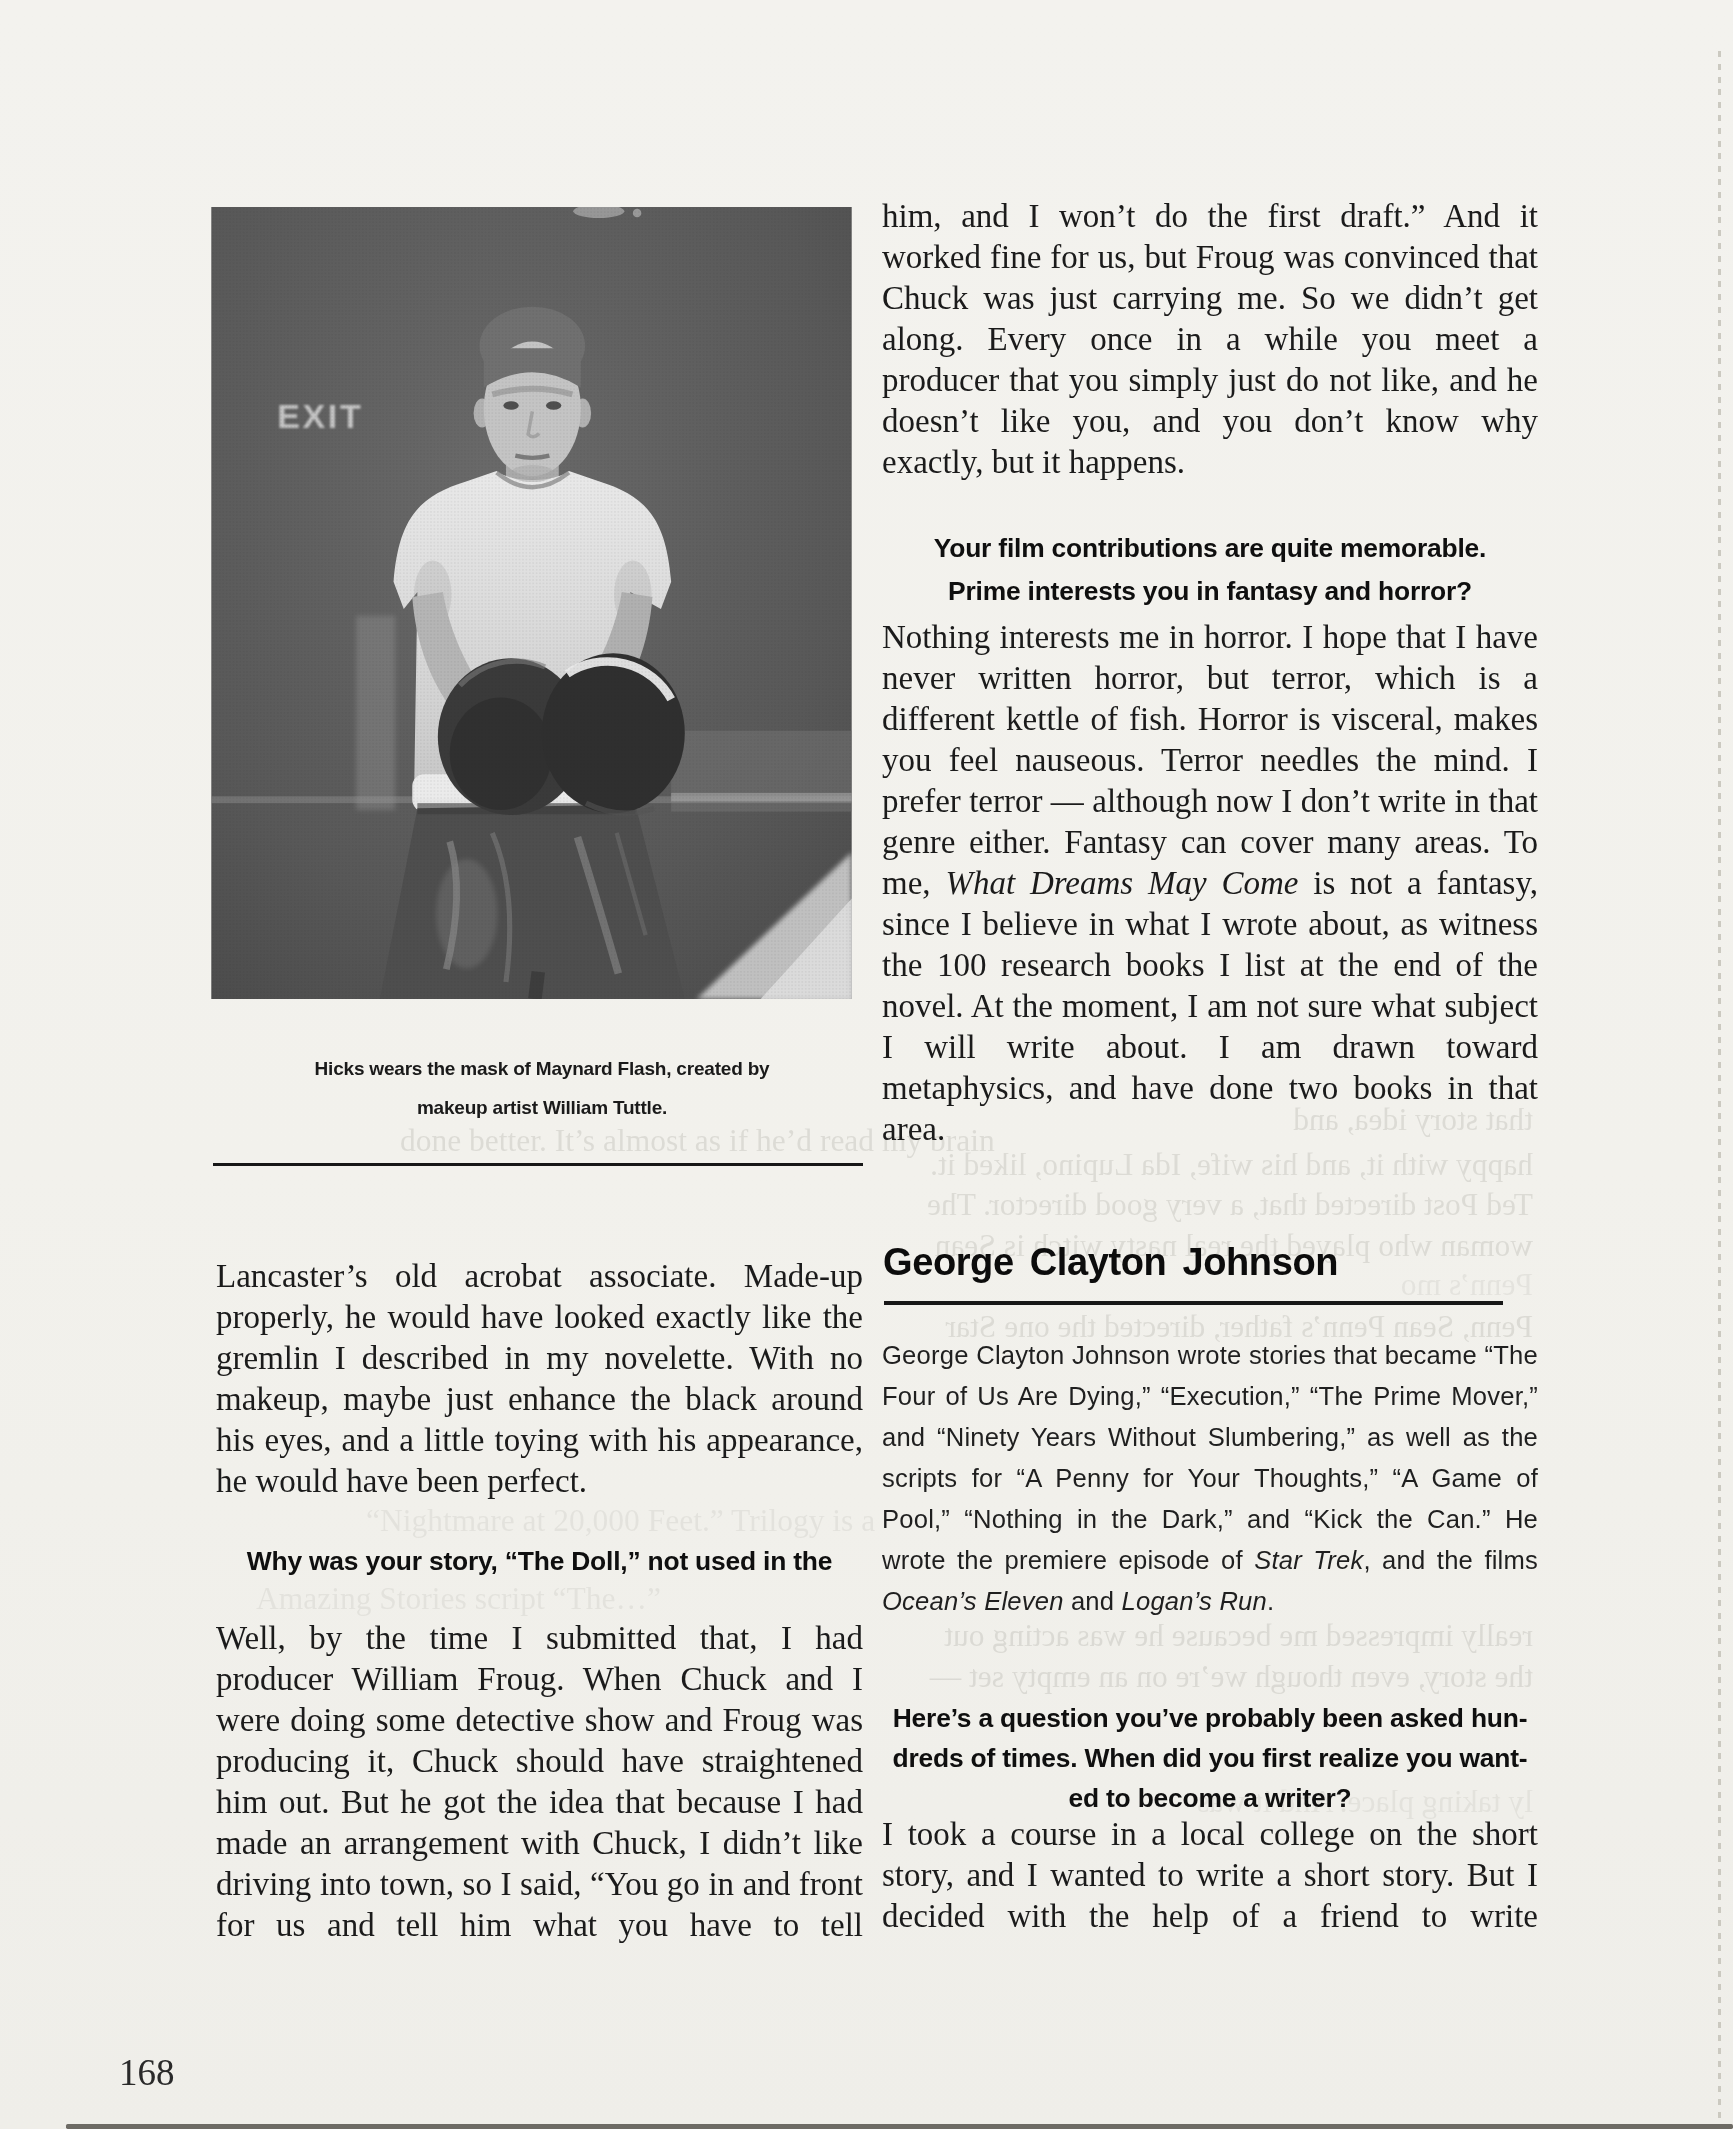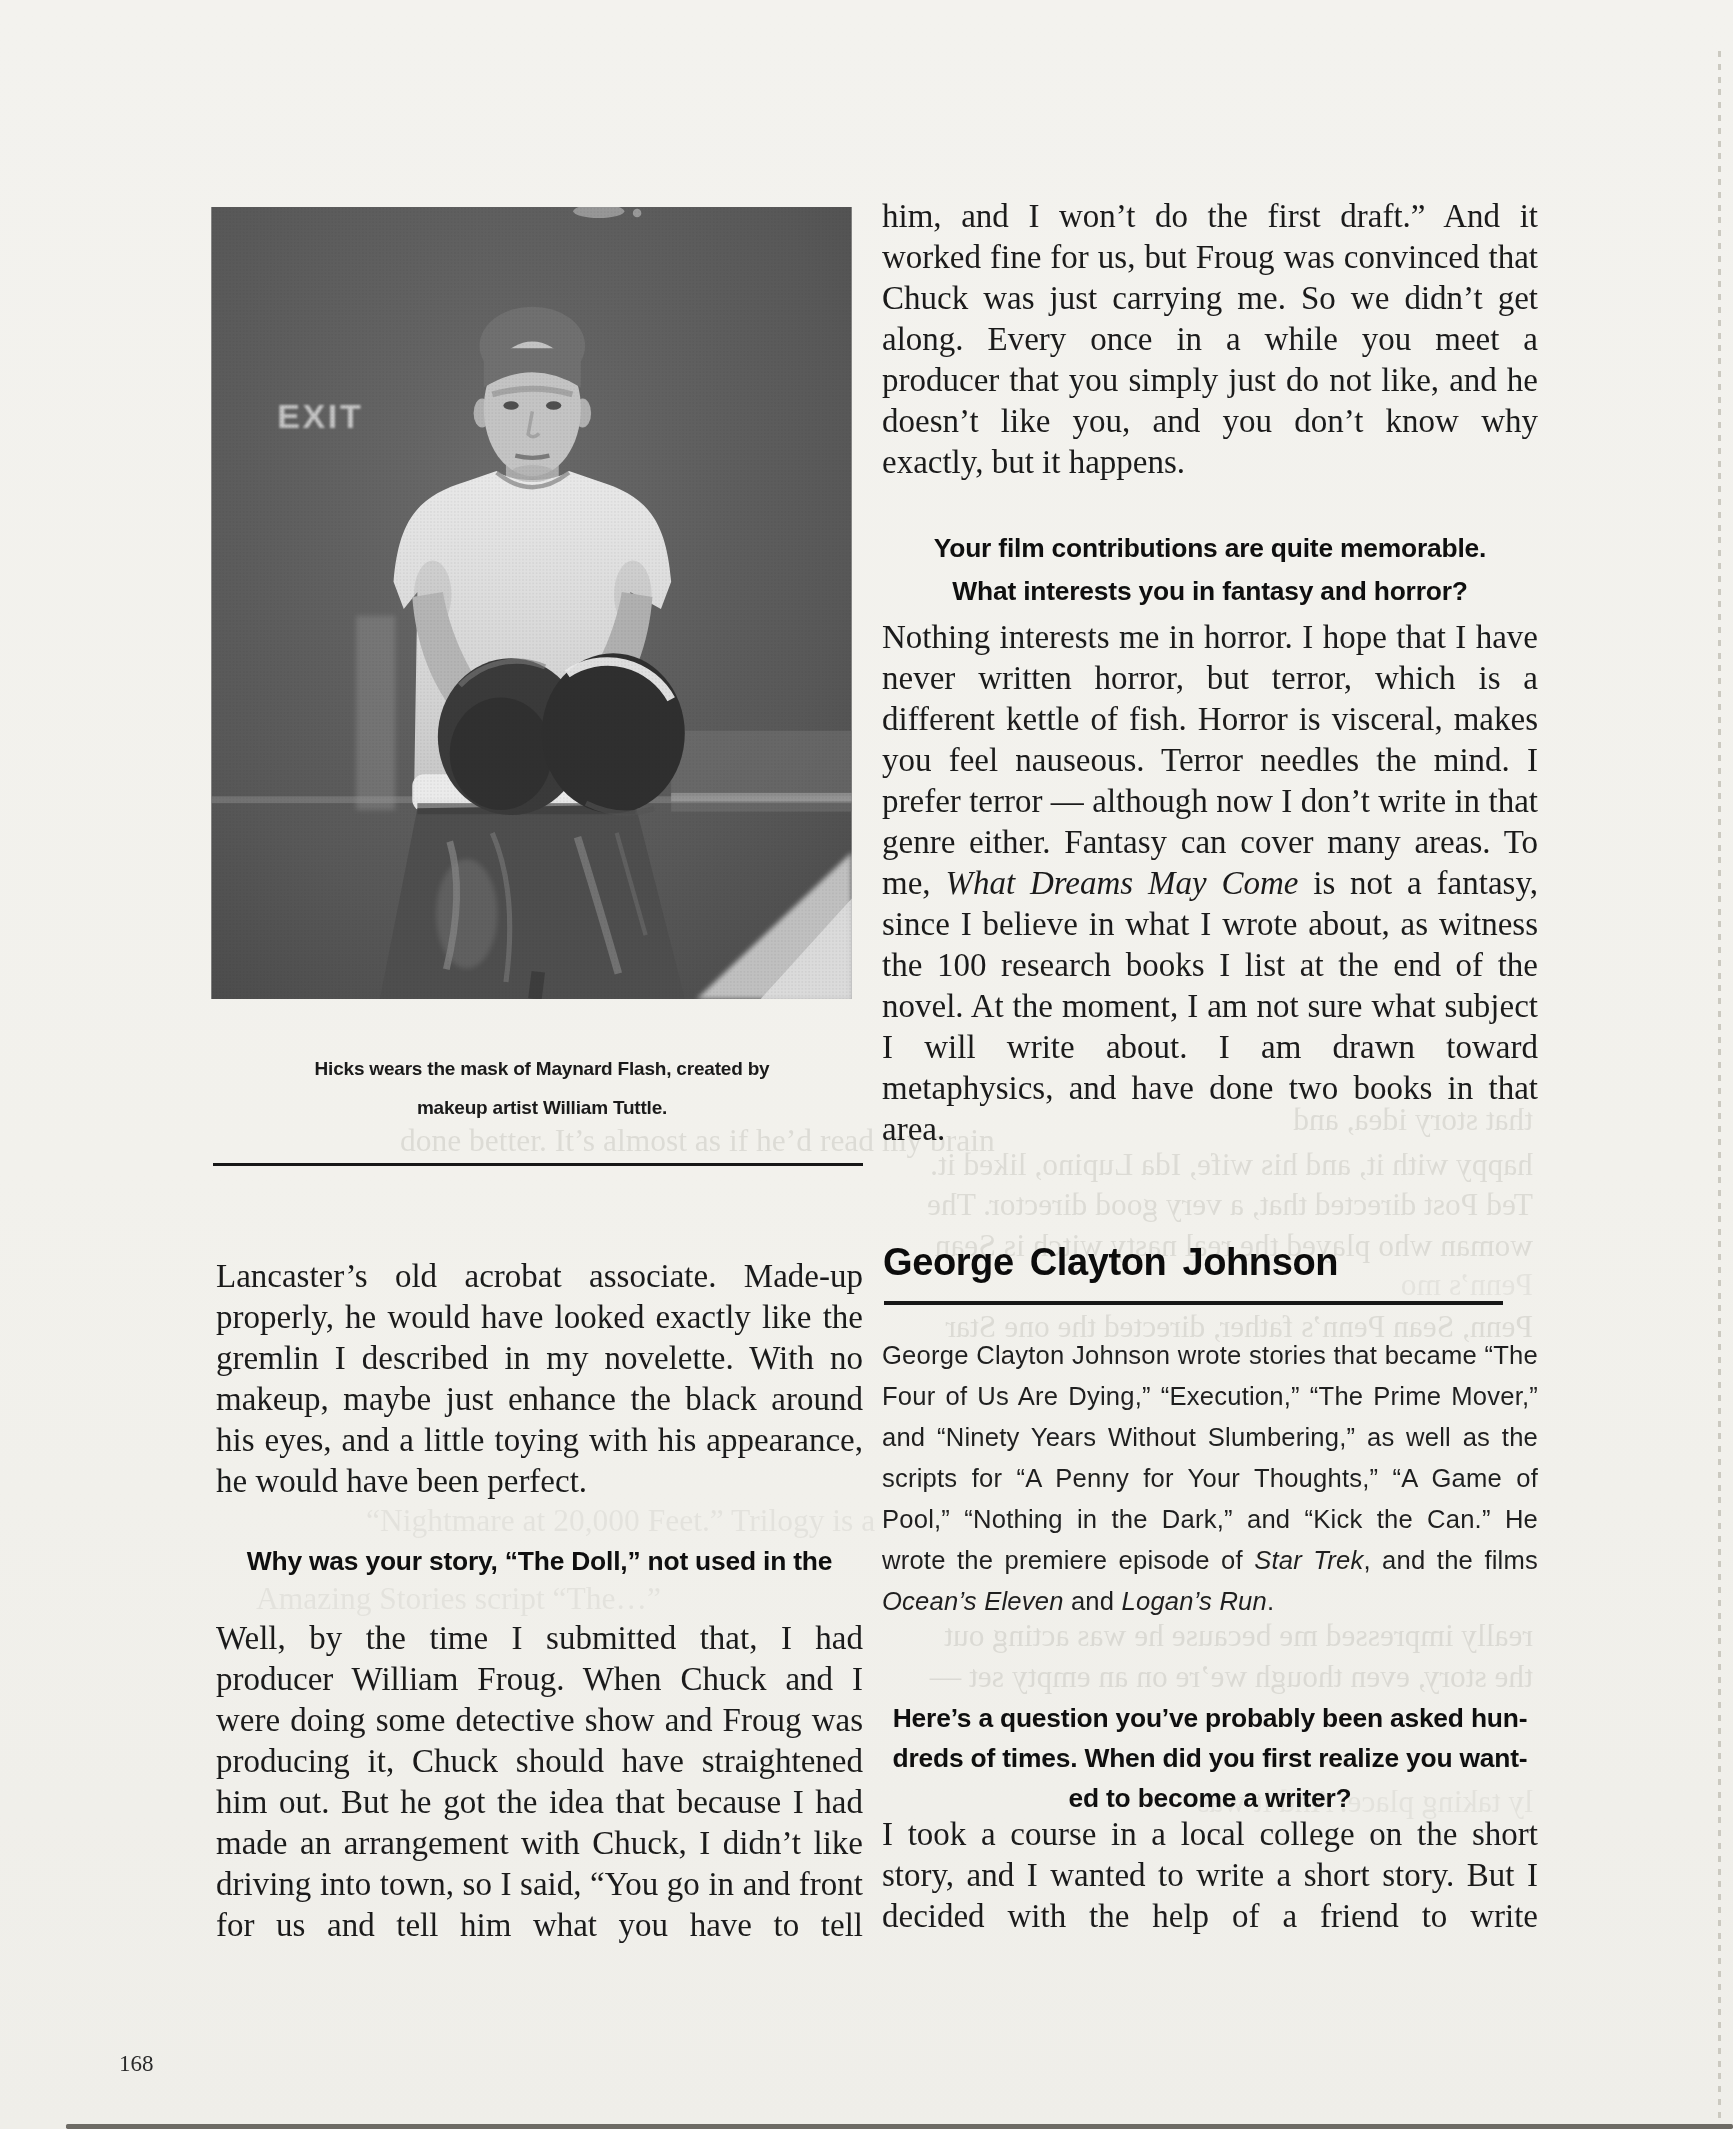--- a/index.html
+++ b/index.html
@@ -54,21 +54,21 @@
     font-family:"Liberation Serif",serif;
     font-size:31.5px;color:#75746a;opacity:.17;
     white-space:nowrap;filter:blur(0.6px);
     pointer-events:none;
   }
   .ghost.mirror{transform:scaleX(-1);}
   .ghost.faint{opacity:.10;}
   #page-number{
     position:absolute;left:119px;top:2051px;
     font-family:"Liberation Serif",serif;
-    font-size:23px;color:#2a2a2a;
+    font-size:37px;color:#2a2a2a;
   }
   #scan-bottom{
     position:absolute;left:66px;right:0;bottom:0.9px;height:5.1px;
     background:#56544e;opacity:.85;border-radius:1.7px;
   }
   #scan-perforation{
     position:absolute;top:51px;bottom:10.2px;right:12px;width:2.6px;
     background-image:repeating-linear-gradient(to bottom,#c2c0b6 0 6px,rgba(0,0,0,0) 6px 12.8px);
     opacity:.8;
   }
@@ -196,21 +196,21 @@
   <div class="sans-q tight" style="left:216px;top:1541px;width:647px;">
     <div class="q-line">Why was your story, “The Doll,” not used in the</div>
   </div>
 
   <div class="serif-para cont" style="left:216px;top:1618px;width:647px;">Well, by the time I submitted that, I had producer William Froug. When Chuck and I were doing some detective show and Froug was producing it, Chuck should have straightened him out. But he got the idea that because I had made an arrangement with Chuck, I didn’t like driving into town, so I said, “You go in and front for us and tell him what you have to tell</div>
 
   <div class="serif-para" style="left:882px;top:196px;width:656px;">him, and I won’t do the first draft.” And it worked fine for us, but Froug was convinced that Chuck was just carrying me. So we didn’t get along. Every once in a while you meet a producer that you simply just do not like, and he doesn’t like you, and you don’t know why exactly, but it happens.</div>
 
   <div class="sans-q" style="left:882px;top:527px;width:656px;">
     <div class="q-line">Your film contributions are quite memorable.</div>
-    <div class="q-line">What interests you in fantasy and horror?</div>
+    <div class="q-line">Prime interests you in fantasy and horror?</div>
   </div>
 
   <div class="serif-para" style="left:882px;top:617px;width:656px;"><span>Nothing interests me in horror. I hope that I have never written horror, but terror, which is a different kettle of fish. Horror is visceral, makes you feel nauseous. Terror needles the mind. I prefer terror — although now I don’t write in that genre either. Fantasy can cover many areas. To me, </span><span class="it">What Dreams May Come</span><span> is not a fantasy, since I believe in what I wrote about, as witness the 100 research books I list at the end of the novel. At the moment, I am not sure what subject I will write about. I am drawn toward metaphysics, and have done two books in that area.</span></div>
 
   <div class="heading" style="left:883px;top:1240px;">George Clayton Johnson</div>
   <div class="rule" style="left:884px;top:1301px;width:619px;height:4.3px;"></div>
 
   <div class="bio" style="left:882px;top:1335px;width:656px;"><span>George Clayton Johnson wrote stories that became “The Four of Us Are Dying,” “Execution,” “The Prime Mover,” and “Ninety Years Without Slumbering,” as well as the scripts for “A Penny for Your Thoughts,” “A Game of Pool,” “Nothing in the Dark,” and “Kick the Can.” He wrote the premiere episode of </span><span class="it">Star Trek</span><span>, and the films </span><span class="it">Ocean’s Eleven</span><span> and </span><span class="it">Logan’s Run</span><span>.</span></div>
 
   <div class="sans-q tight" style="left:882px;top:1698px;width:656px;">

